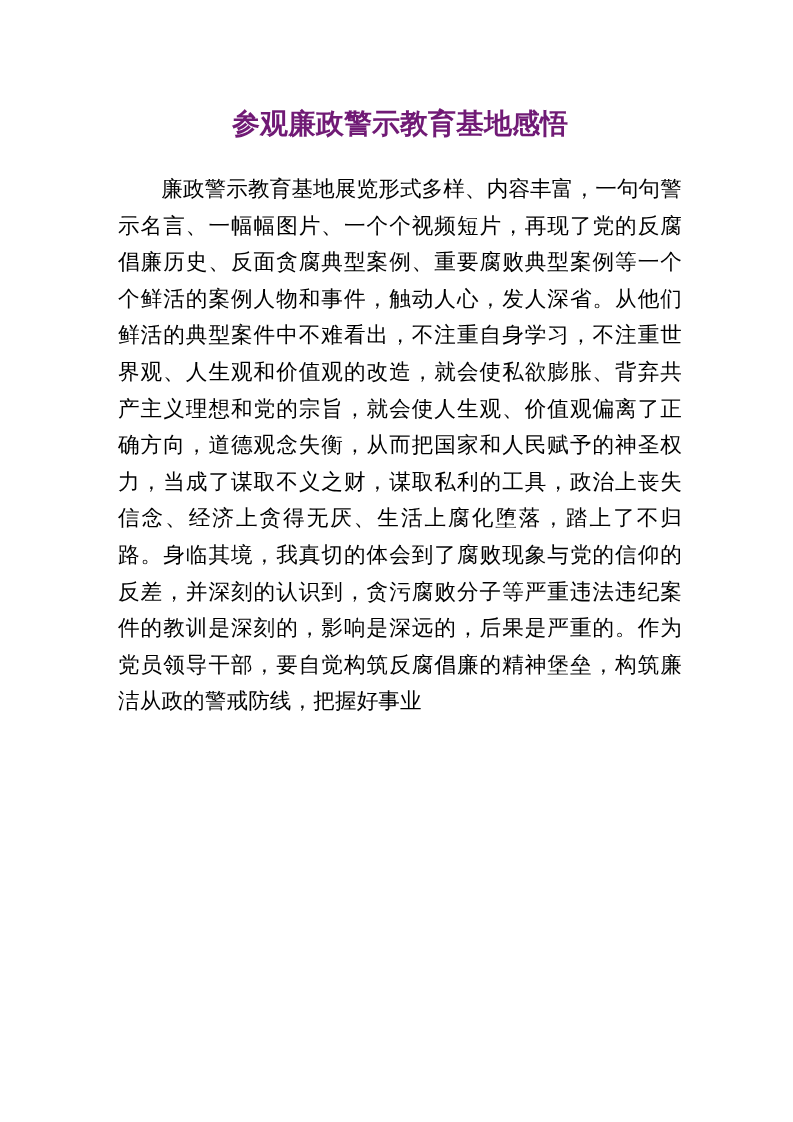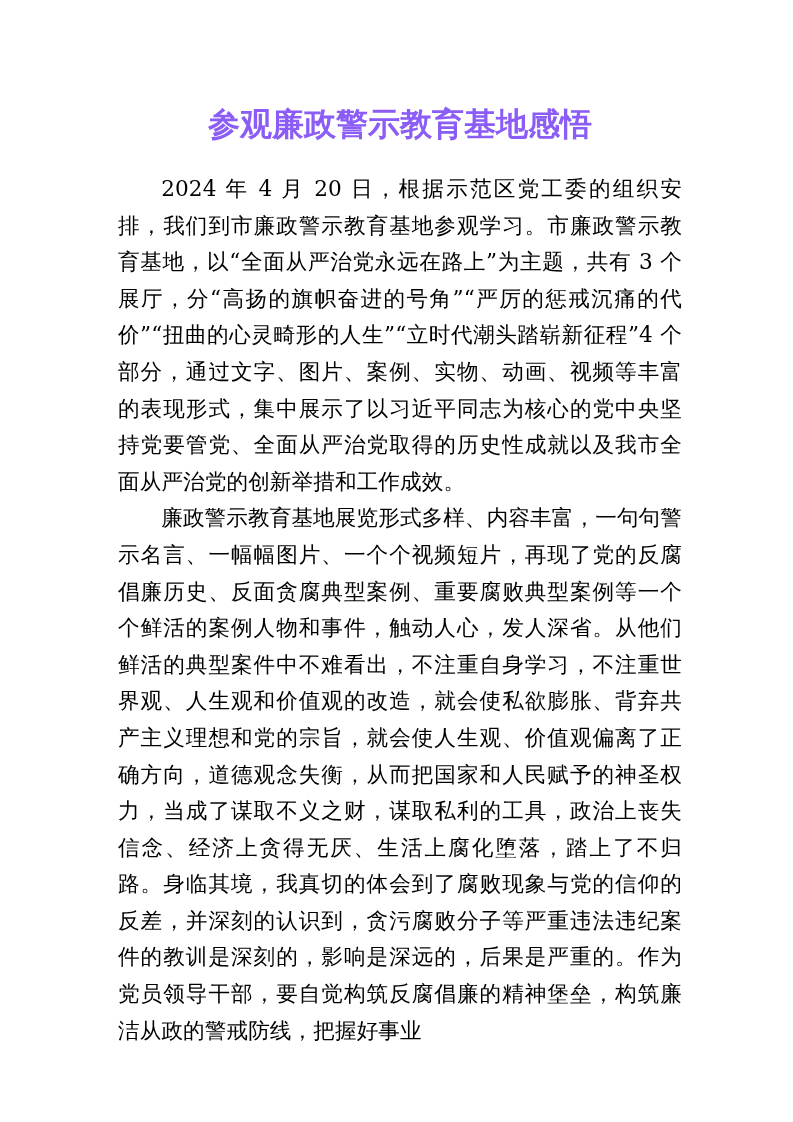--- a/index.html
+++ b/index.html
@@ -12,23 +12,23 @@
     width: 793px;
     height: 1122px;
     background: #ffffff;
     box-sizing: border-box;
     padding: 104px 111px 0 118px;
     overflow: hidden;
   }
   .doc-title {
     font-family: "DejaVu Sans", sans-serif;
     font-weight: bold;
-    font-size: 32px;
+    font-size: 28px;
     line-height: 40px;
-    color: #8b5cf6;
+    color: #701a75;
     text-align: center;
     margin: 0 0 27px 0;
     white-space: nowrap;
   }
   .doc-body {
     width: 564px;
   }
   .doc-paragraph {
     font-family: "DejaVu Serif", serif;
     font-size: 21.6px;
@@ -41,16 +41,15 @@
     padding: 0;
     letter-spacing: 0.1px;
   }
 </style>
 </head>
 <body>
 
 <div class="page">
   <h1 class="doc-title">参观廉政警示教育基地感悟</h1>
   <div class="doc-body">
-    <p class="doc-paragraph">2024 年 4 月 20 日，根据示范区党工委的组织安排，我们到市廉政警示教育基地参观学习。市廉政警示教育基地，以“全面从严治党永远在路上”为主题，共有 3 个展厅，分“高扬的旗帜奋进的号角”“严厉的惩戒沉痛的代价”“扭曲的心灵畸形的人生”“立时代潮头踏崭新征程”4 个部分，通过文字、图片、案例、实物、动画、视频等丰富的表现形式，集中展示了以习近平同志为核心的党中央坚持党要管党、全面从严治党取得的历史性成就以及我市全面从严治党的创新举措和工作成效。</p>
     <p class="doc-paragraph">廉政警示教育基地展览形式多样、内容丰富，一句句警示名言、一幅幅图片、一个个视频短片，再现了党的反腐倡廉历史、反面贪腐典型案例、重要腐败典型案例等一个个鲜活的案例人物和事件，触动人心，发人深省。从他们鲜活的典型案件中不难看出，不注重自身学习，不注重世界观、人生观和价值观的改造，就会使私欲膨胀、背弃共产主义理想和党的宗旨，就会使人生观、价值观偏离了正确方向，道德观念失衡，从而把国家和人民赋予的神圣权力，当成了谋取不义之财，谋取私利的工具，政治上丧失信念、经济上贪得无厌、生活上腐化堕落，踏上了不归路。身临其境，我真切的体会到了腐败现象与党的信仰的反差，并深刻的认识到，贪污腐败分子等严重违法违纪案件的教训是深刻的，影响是深远的，后果是严重的。作为党员领导干部，要自觉构筑反腐倡廉的精神堡垒，构筑廉洁从政的警戒防线，把握好事业</p>
   </div>
 </div>
 
 </body></html>

